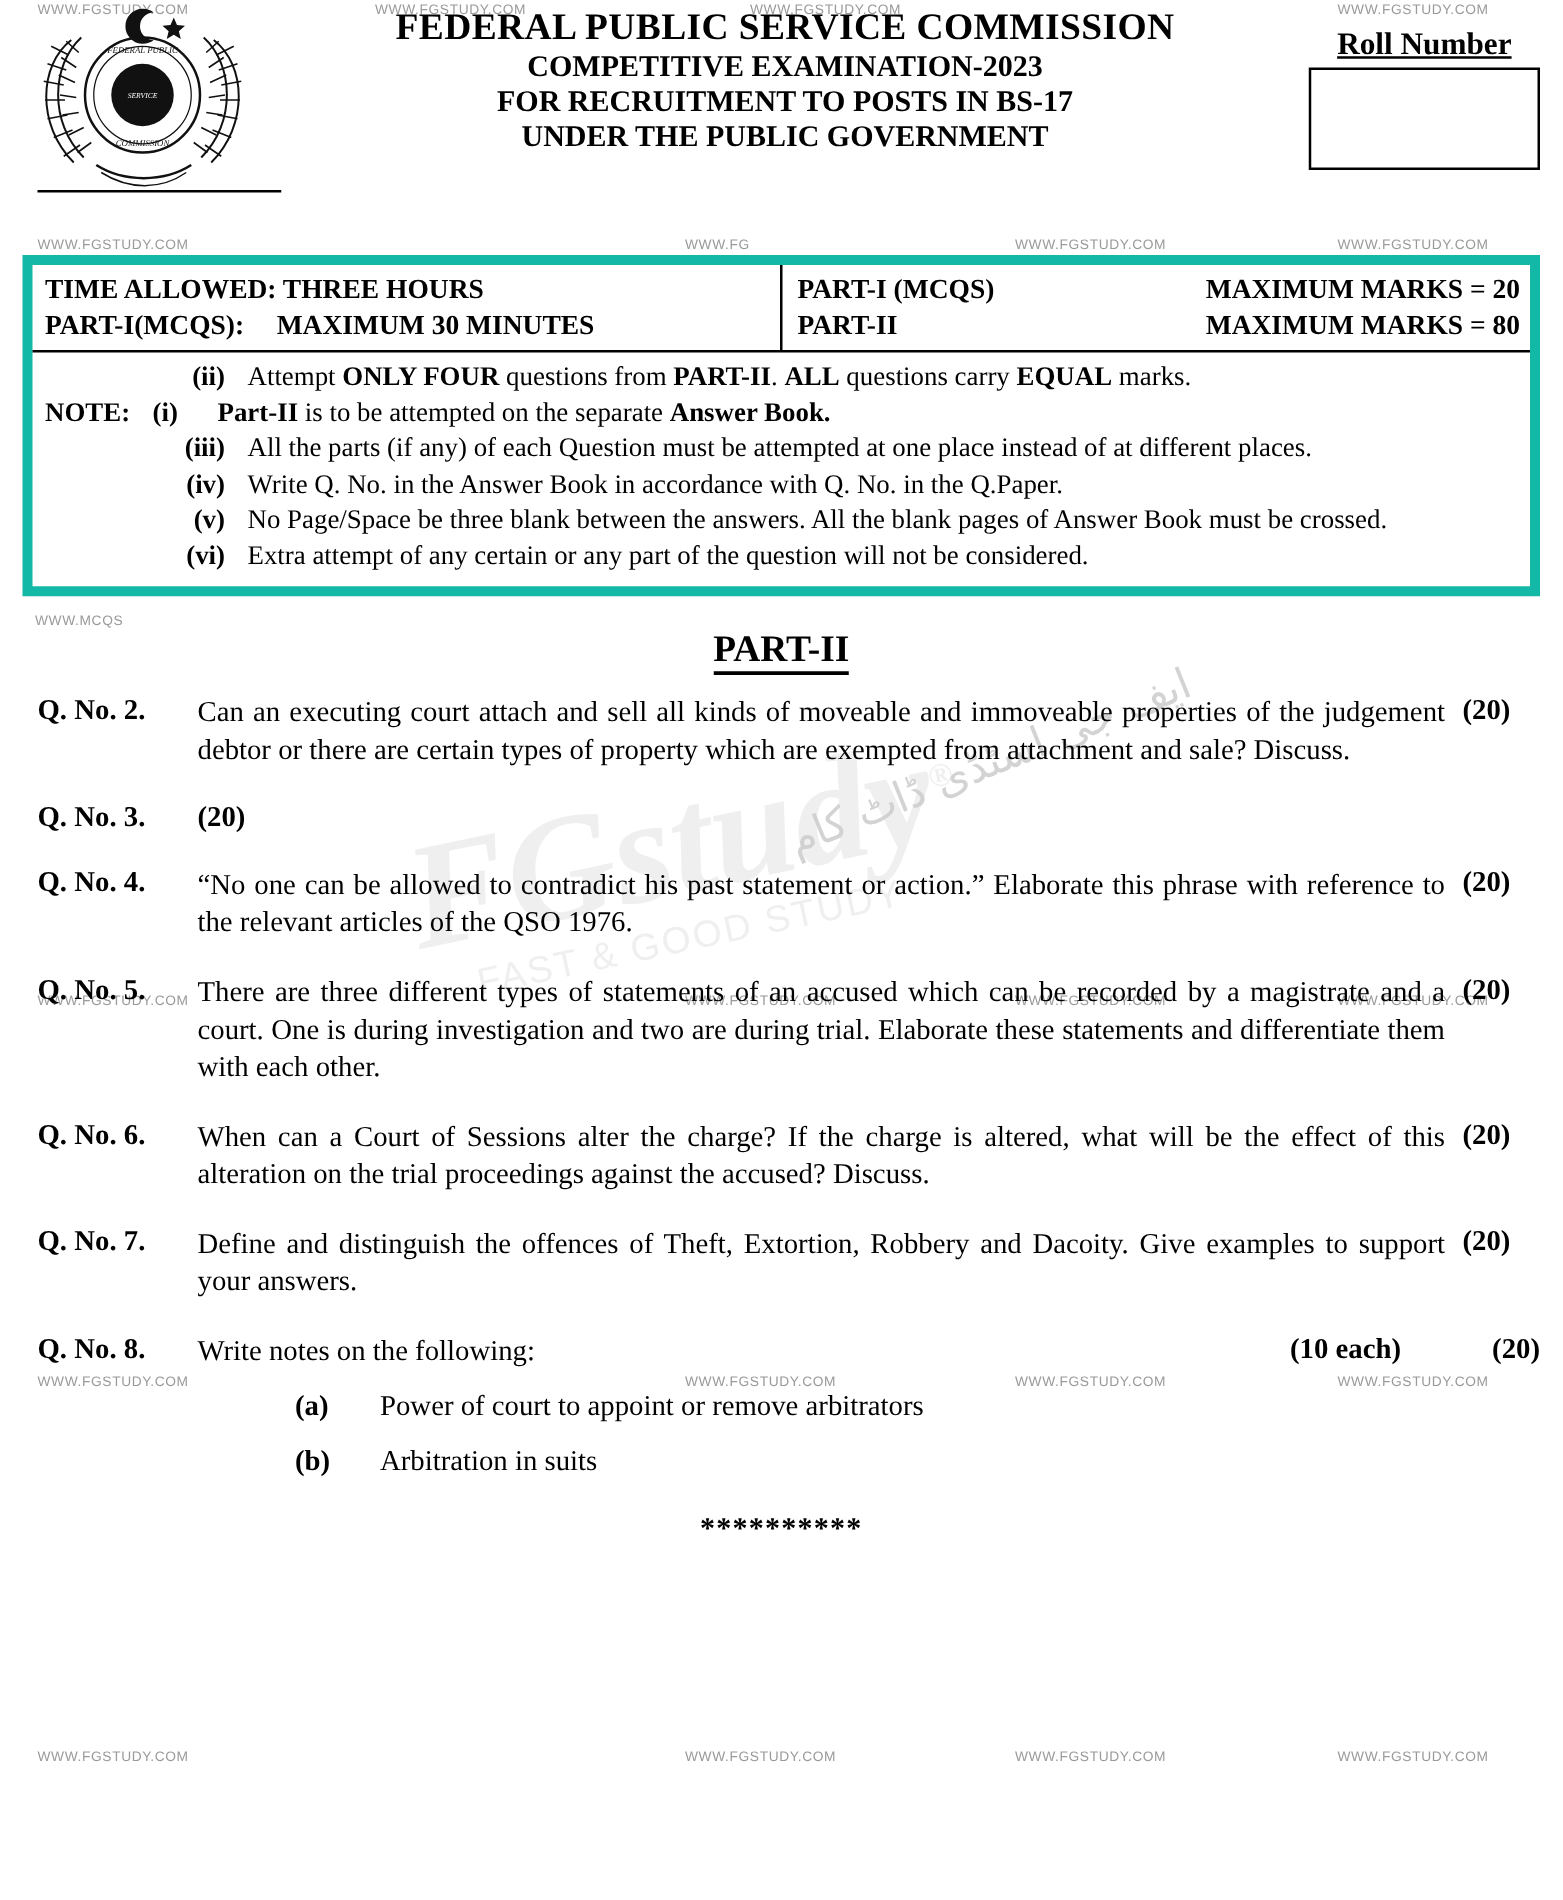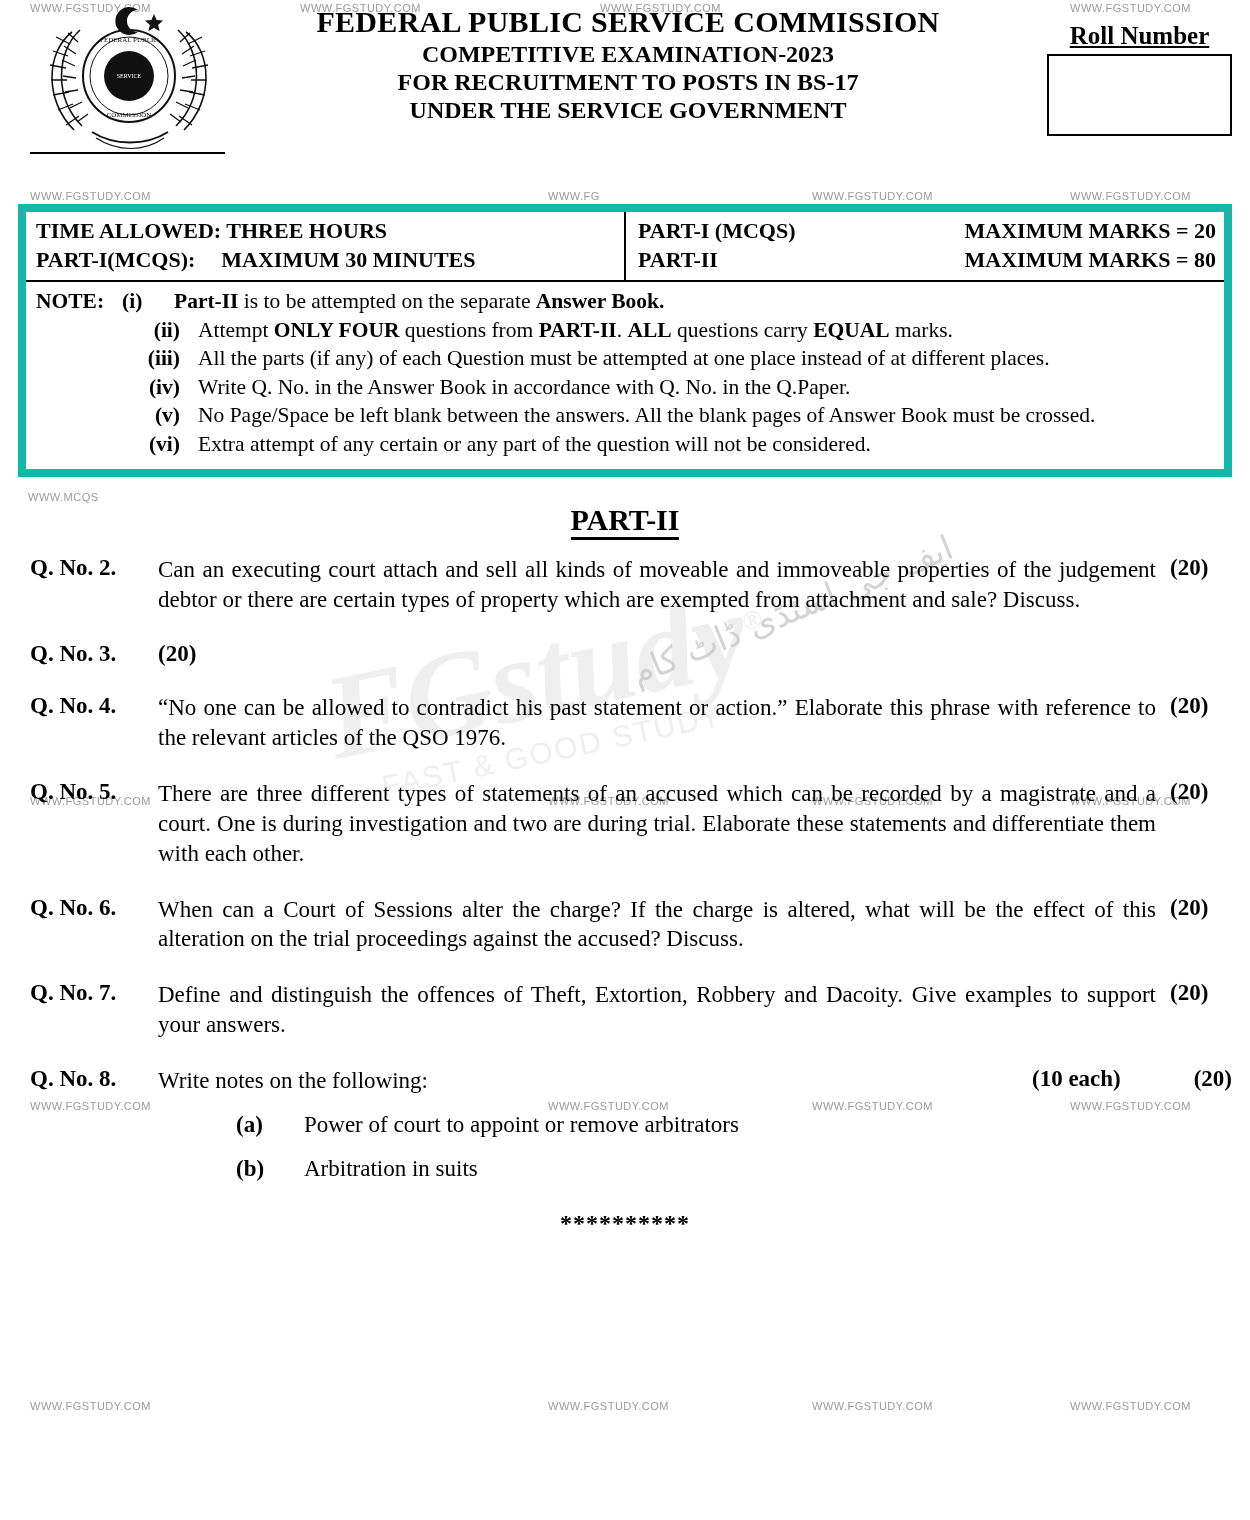--- a/index.html
+++ b/index.html
@@ -75,24 +75,25 @@
     font-family: "DejaVu Sans", sans-serif;
   }
 
   
   .header {
     position: relative;
     height: 200px;
   }
   .emblem {
     position: absolute;
-    left: 16px;
+    left: 1px;
     top: 4px;
     width: 190px;
     height: 150px;
+    font-style: italic;
   }
   .emblem-rule {
     position: absolute;
     left: 12px;
     top: 152px;
     width: 195px;
     border-bottom: 2px solid #000;
   }
   .title-block {
     position: absolute;
@@ -373,21 +374,21 @@
           <text x="95" y="74" text-anchor="middle">SERVICE</text>
         </g>
       </svg>
     </div>
     <div class="emblem-rule"></div>
 
     <div class="title-block">
       <div class="t1">FEDERAL PUBLIC SERVICE COMMISSION</div>
       <div class="t2">COMPETITIVE EXAMINATION-2023</div>
       <div class="t3">FOR RECRUITMENT TO POSTS IN BS-17</div>
-      <div class="t4">UNDER THE SERVICE GOVERNMENT</div>
+      <div class="t4">UNDER THE PUBLIC GOVERNMENT</div>
     </div>
 
 
     <div class="rollbox">
       <div class="rolllabel">Roll Number</div>
       <div class="rollfield"></div>
     </div>
   </div>
 
   <div class="infotable">
@@ -403,43 +404,43 @@
         </div>
         <div class="rline">
           <span class="lft">PART-II</span>
           <span>MAXIMUM MARKS = 80</span>
         </div>
       </div>
     </div>
 
     <div class="notes">
       <div class="note-row">
+        <div class="note-head"></div>
+        <div class="note-num">(ii)</div>
+        <div class="note-text">Attempt <b>ONLY FOUR</b> questions from <b>PART-II</b>. <b>ALL</b> questions carry <b>EQUAL</b> marks.</div>
+      </div>
+      <div class="note-row">
         <div class="note-head">NOTE:</div>
         <div class="note-num" style="width:52px;flex:0 0 52px;text-align:left;padding-right:0;">(i)</div>
         <div class="note-text"><b>Part-II</b> is to be attempted on the separate <b>Answer Book.</b></div>
-      </div>
-      <div class="note-row">
-        <div class="note-head"></div>
-        <div class="note-num">(ii)</div>
-        <div class="note-text">Attempt <b>ONLY FOUR</b> questions from <b>PART-II</b>. <b>ALL</b> questions carry <b>EQUAL</b> marks.</div>
       </div>
       <div class="note-row">
         <div class="note-head"></div>
         <div class="note-num">(iii)</div>
         <div class="note-text">All the parts (if any) of each Question must be attempted at one place instead of at different places.</div>
       </div>
       <div class="note-row">
         <div class="note-head"></div>
         <div class="note-num">(iv)</div>
         <div class="note-text">Write Q. No. in the Answer Book in accordance with Q. No. in the Q.Paper.</div>
       </div>
       <div class="note-row">
         <div class="note-head"></div>
         <div class="note-num">(v)</div>
-        <div class="note-text">No Page/Space be left blank between the answers. All the blank pages of Answer Book must be crossed.</div>
+        <div class="note-text">No Page/Space be three blank between the answers. All the blank pages of Answer Book must be crossed.</div>
       </div>
       <div class="note-row">
         <div class="note-head"></div>
         <div class="note-num">(vi)</div>
         <div class="note-text">Extra attempt of any certain or any part of the question will not be considered.</div>
       </div>
     </div>
   </div>
 
   <div class="partii">

